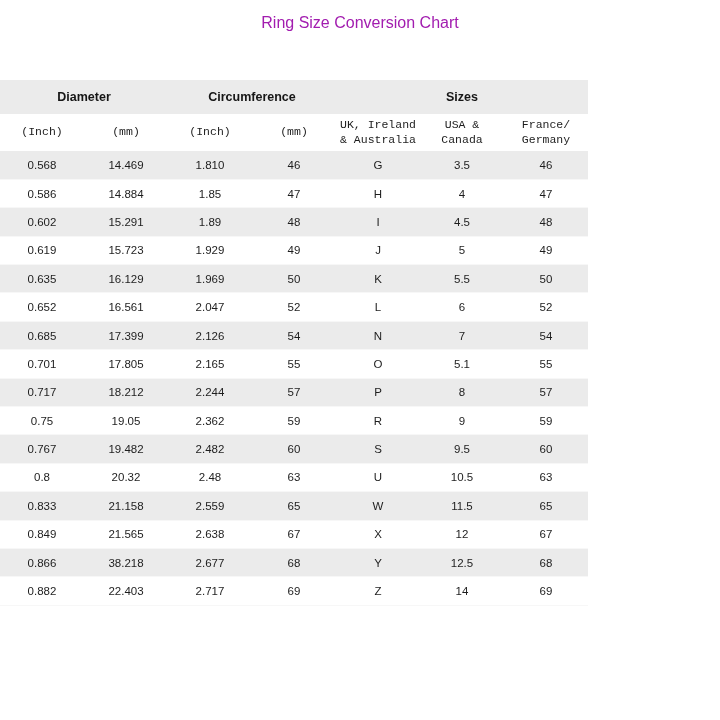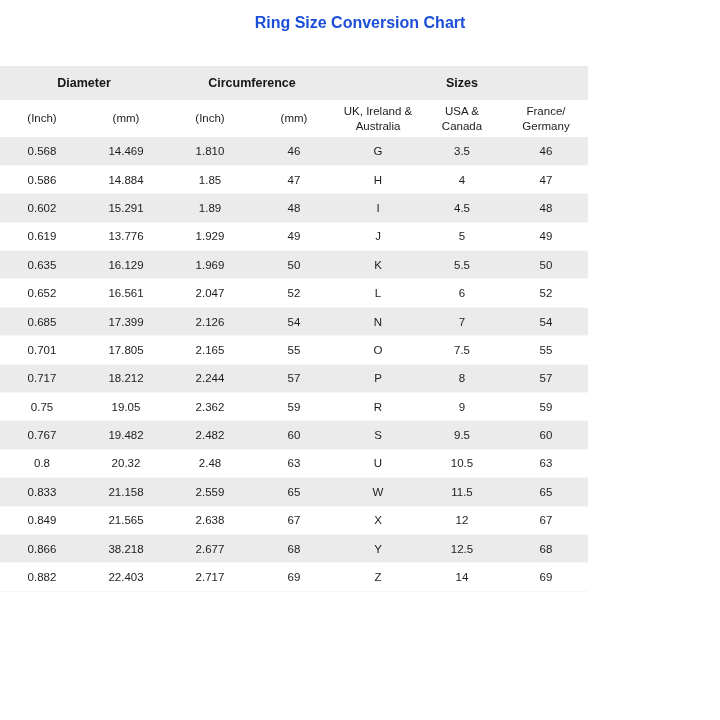--- a/index.html
+++ b/index.html
@@ -19,25 +19,25 @@
     width: 720px;
     height: 720px;
     background: var(--bg);
     overflow: hidden;
   }
   .chart-title {
     margin-top: 13px;
     text-align: center;
     font-size: 16px;
     line-height: 19px;
-    font-weight: bold;
-    color: #1d4ed8;
+    font-weight: normal;
+    color: #a21caf;
   }
   table.conversion {
-    margin-top: 34px;
+    margin-top: 48px;
     width: 588px;
     border-collapse: collapse;
     table-layout: fixed;
     text-align: center;
     padding-left: 20px;
   }
   table.conversion th, table.conversion td {
     font-weight: normal;
     font-size: 11.5px;
     color: var(--text);
@@ -49,20 +49,21 @@
     height: 34px;
   }
   tr.group-row th {
     font-weight: bold;
     font-size: 12.5px;
     color: #161616;
   }
   tr.subheader-row {
     background: var(--bg);
     height: 37px;
+    font-family: Liberation Mono, monospace;
   }
   tr.subheader-row th {
     line-height: 1.3;
   }
   tbody tr {
     height: 28.4px;
     border-bottom: 1px solid var(--rowline);
   }
   tbody tr:nth-child(odd) { background: var(--band); }
   tbody tr:nth-child(even) { background: var(--bg); }
@@ -113,21 +114,21 @@
           <td>0.602</td>
           <td>15.291</td>
           <td>1.89</td>
           <td>48</td>
           <td>I</td>
           <td>4.5</td>
           <td>48</td>
         </tr>
         <tr>
           <td>0.619</td>
-          <td>13.776</td>
+          <td>15.723</td>
           <td>1.929</td>
           <td>49</td>
           <td>J</td>
           <td>5</td>
           <td>49</td>
         </tr>
         <tr>
           <td>0.635</td>
           <td>16.129</td>
           <td>1.969</td>
@@ -153,21 +154,21 @@
           <td>N</td>
           <td>7</td>
           <td>54</td>
         </tr>
         <tr>
           <td>0.701</td>
           <td>17.805</td>
           <td>2.165</td>
           <td>55</td>
           <td>O</td>
-          <td>7.5</td>
+          <td>5.1</td>
           <td>55</td>
         </tr>
         <tr>
           <td>0.717</td>
           <td>18.212</td>
           <td>2.244</td>
           <td>57</td>
           <td>P</td>
           <td>8</td>
           <td>57</td>

